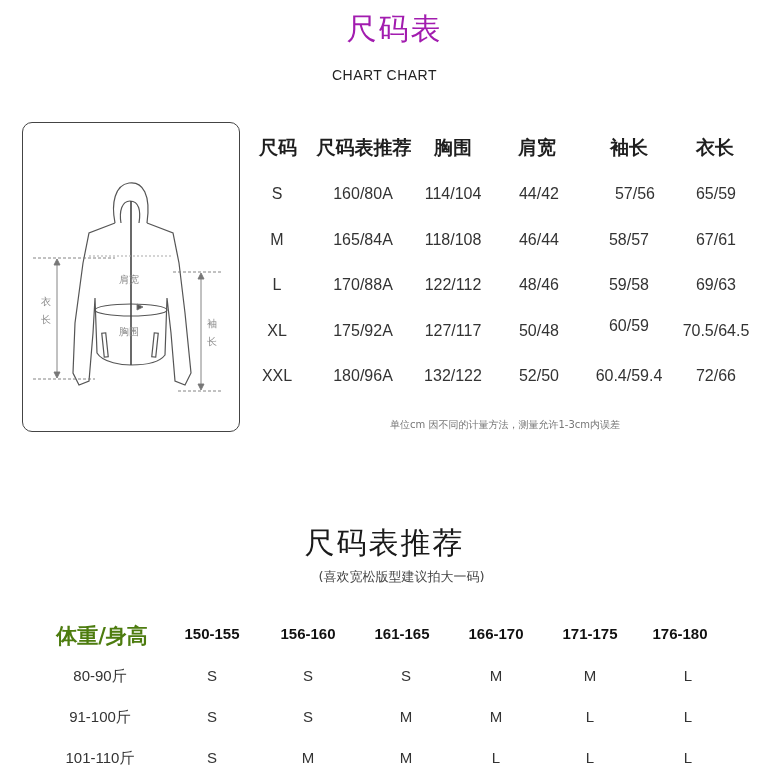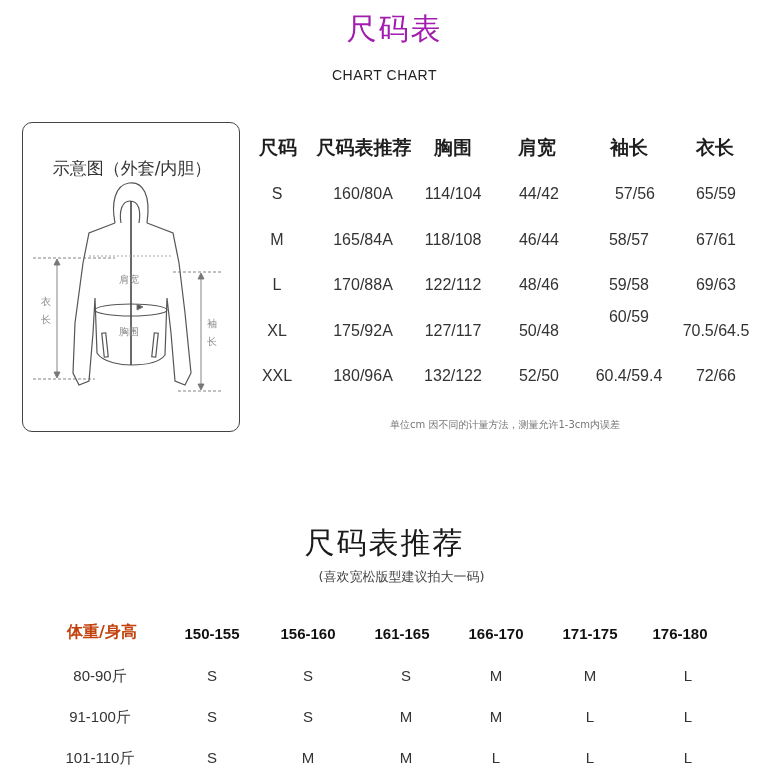--- a/index.html
+++ b/index.html
@@ -42,32 +42,31 @@
   .rec-title {
     left: 0; width: 769px; top: 523px; text-align: center;
     font-size: 30px; color: #1a1a1a; letter-spacing: 2px;
   }
   .rec-sub {
     left: 17px; width: 769px; top: 568px; text-align: center;
     font-size: 13px; color: #444;
   }
   .rh { font-size: 15px; font-weight: bold; color: #111; text-align: center;
         font-family: "Liberation Sans", sans-serif; }
-  .rh-first { font-size: 16px; font-weight: bold; color: #c2410c; }
+  .rh-first { font-size: 21px; font-weight: bold; color: #4d7c0f; }
   .rc { font-size: 15px; color: #333; text-align: center;
         font-family: "Liberation Sans", sans-serif; }
 </style>
 </head>
 <body>
 
 <div class="abs title-main">尺码表</div>
 <div class="abs title-sub">CHART CHART</div>
 
 <div class="abs diagram-box">
-  <div class="abs diagram-title">示意图（外套/内胆）</div>
   <svg class="abs diagram-svg" width="218" height="310" viewBox="0 0 218 310">
     <g fill="none" stroke="#555" stroke-width="1.2">
 
       <path d="M92,100 C88,80 92,62 106,60 C120,58 128,72 124,100"></path>
       <path d="M98,100 C96,88 99,78 107,78 C116,78 118,88 116,100"></path>
 
       <path d="M92,100 L66,110 L60,140 L52,200 L50,250 L56,262 L66,258 L70,210 L72,175 L74,230 C80,240 100,242 108,242 C120,242 136,240 142,232 L144,175 L148,210 L152,258 L162,262 L168,250 L162,190 L156,140 L150,110 L124,100"></path>
 
       <ellipse cx="108" cy="187" rx="36" ry="6"></ellipse>
 
@@ -131,21 +130,21 @@
   <div class="abs td" style="left:318px;top:276px;width:90px;">170/88A</div>
   <div class="abs td" style="left:414px;top:276px;width:78px;">122/112</div>
   <div class="abs td" style="left:504px;top:276px;width:70px;">48/46</div>
   <div class="abs td" style="left:592px;top:276px;width:74px;">59/58</div>
   <div class="abs td" style="left:674px;top:276px;width:84px;">69/63</div>
 
   <div class="abs td" style="left:252px;top:322px;width:50px;">XL</div>
   <div class="abs td" style="left:318px;top:322px;width:90px;">175/92A</div>
   <div class="abs td" style="left:414px;top:322px;width:78px;">127/117</div>
   <div class="abs td" style="left:504px;top:322px;width:70px;">50/48</div>
-  <div class="abs td" style="left:592px;top:308px;width:74px;">60/59</div>
+  <div class="abs td" style="left:592px;top:317px;width:74px;">60/59</div>
   <div class="abs td" style="left:674px;top:322px;width:84px;">70.5/64.5</div>
 
   <div class="abs td" style="left:252px;top:367px;width:50px;">XXL</div>
   <div class="abs td" style="left:318px;top:367px;width:90px;">180/96A</div>
   <div class="abs td" style="left:414px;top:367px;width:78px;">132/122</div>
   <div class="abs td" style="left:504px;top:367px;width:70px;">52/50</div>
   <div class="abs td" style="left:586px;top:367px;width:86px;">60.4/59.4</div>
   <div class="abs td" style="left:674px;top:367px;width:84px;">72/66</div>
 </div>
 

